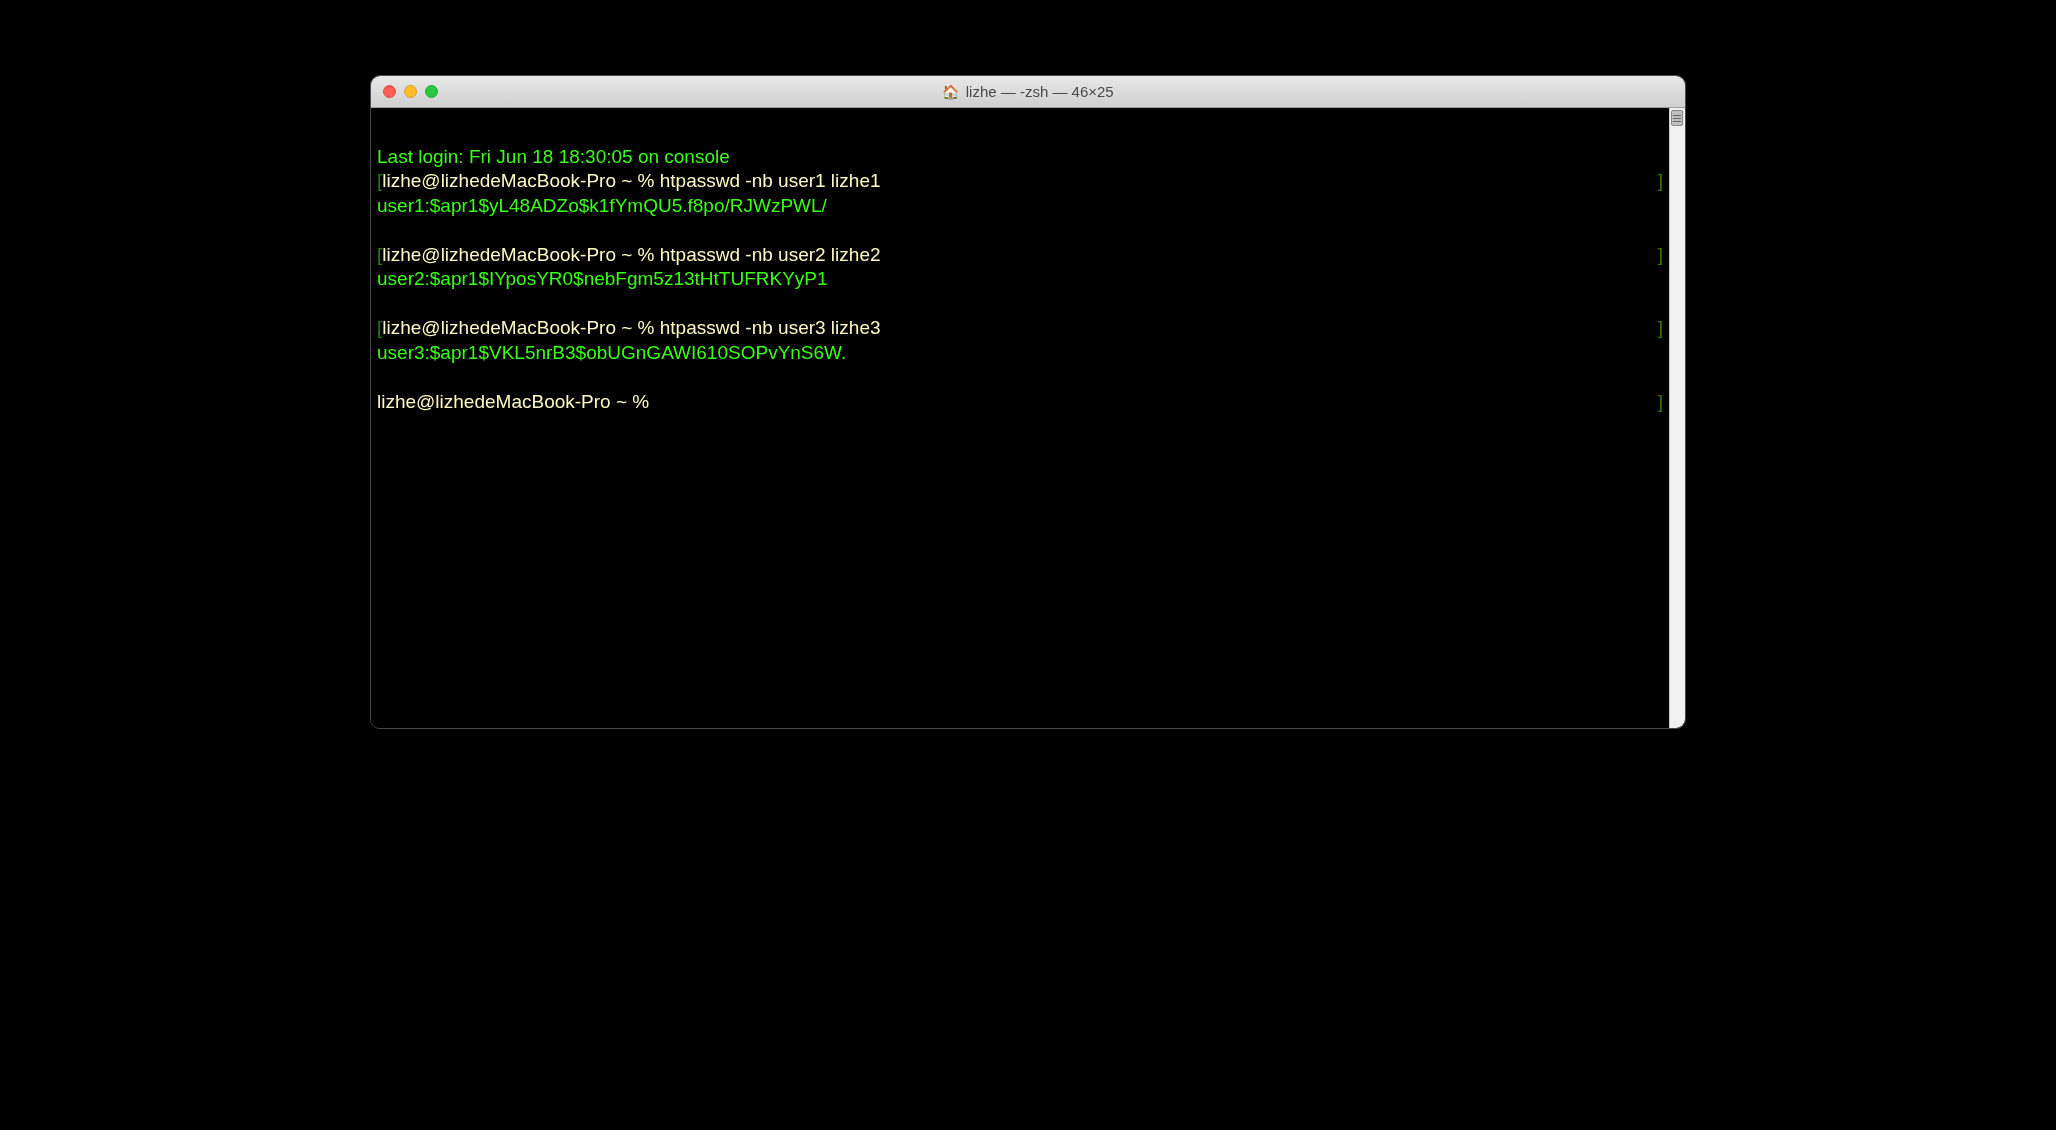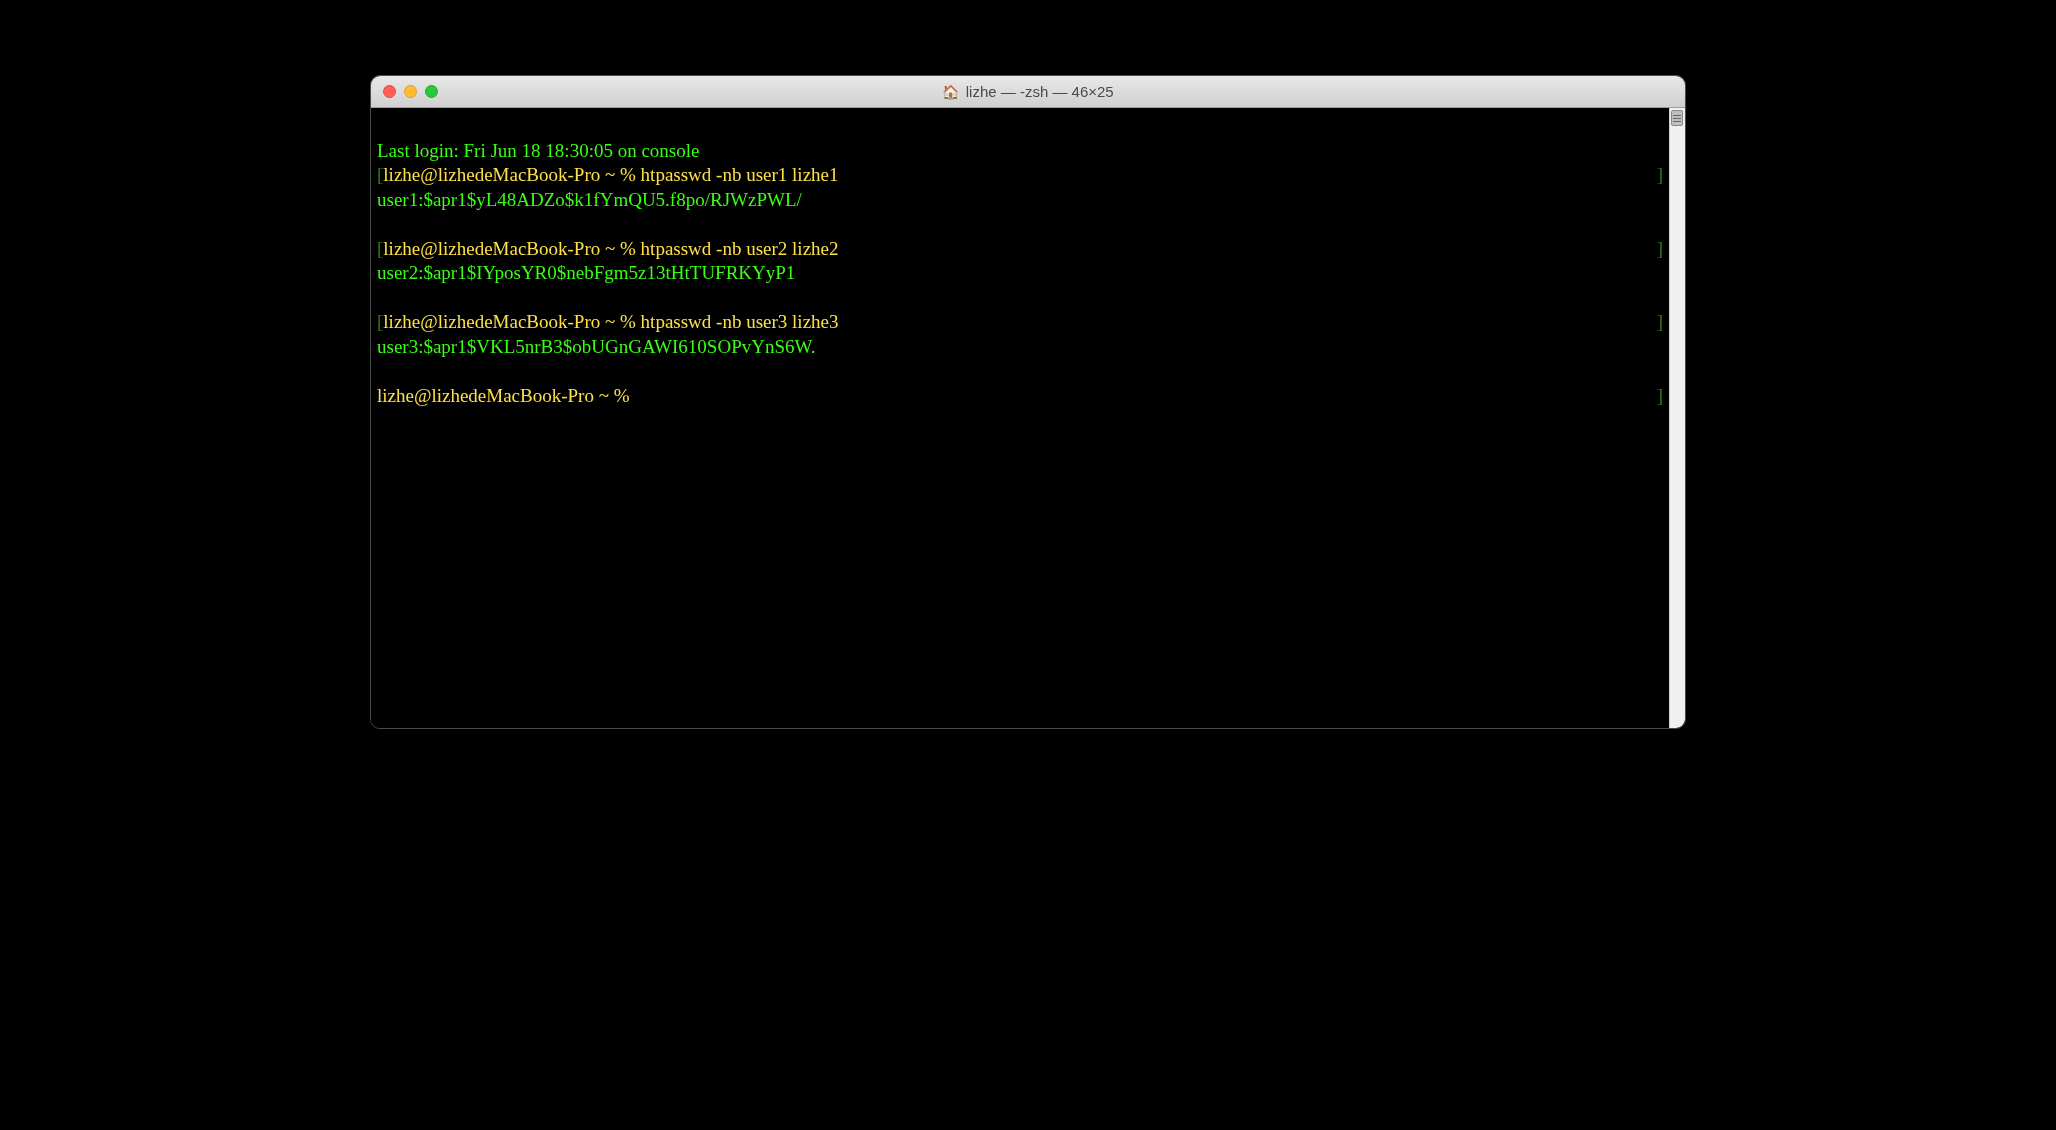--- a/index.html
+++ b/index.html
@@ -55,35 +55,35 @@
     .home-icon {
       font-size: 14px;
     }
     .terminal-body {
       background: #000;
       display: flex;
       height: 620px;
     }
     .terminal-content {
       flex: 1;
-      padding: 6px 6px;
-      font-family: Liberation Serif, serif;
+      padding: 12px 6px;
+      font-family: Liberation Sans, sans-serif;
       font-size: 19px;
       line-height: 24.5px;
       color: #39ff14;
       white-space: pre;
       overflow: hidden;
     }
     .line { display: block; }
     .bracket-row {
       display: flex;
       justify-content: space-between;
       color: #2d7a0f;
     }
-    .bracket-row .cmd { color: #fde047; }
+    .bracket-row .cmd { color: #fef9c3; }
     .scrollbar-track {
       width: 16px;
       background: #f0f0f0;
       position: relative;
       border-left: 1px solid #ccc;
     }
     .scrollbar-grip {
       position: absolute;
       top: 2px;
       right: 2px;

